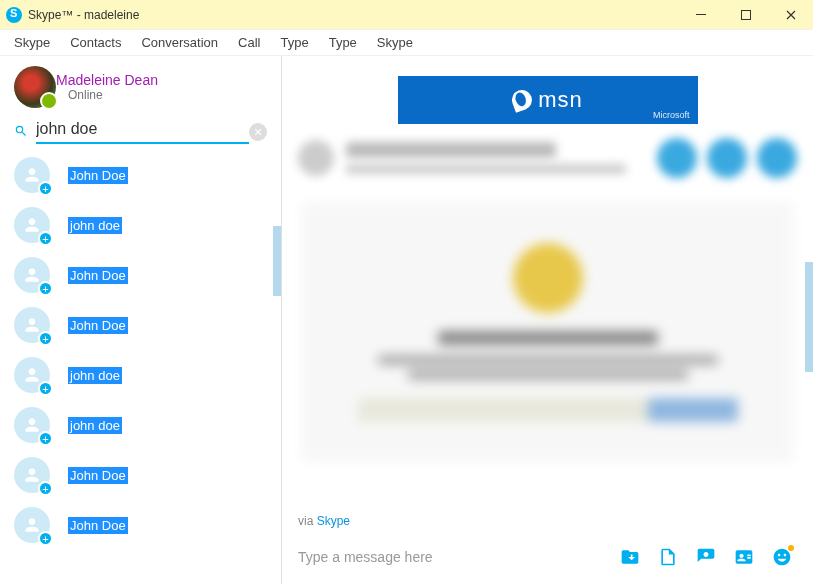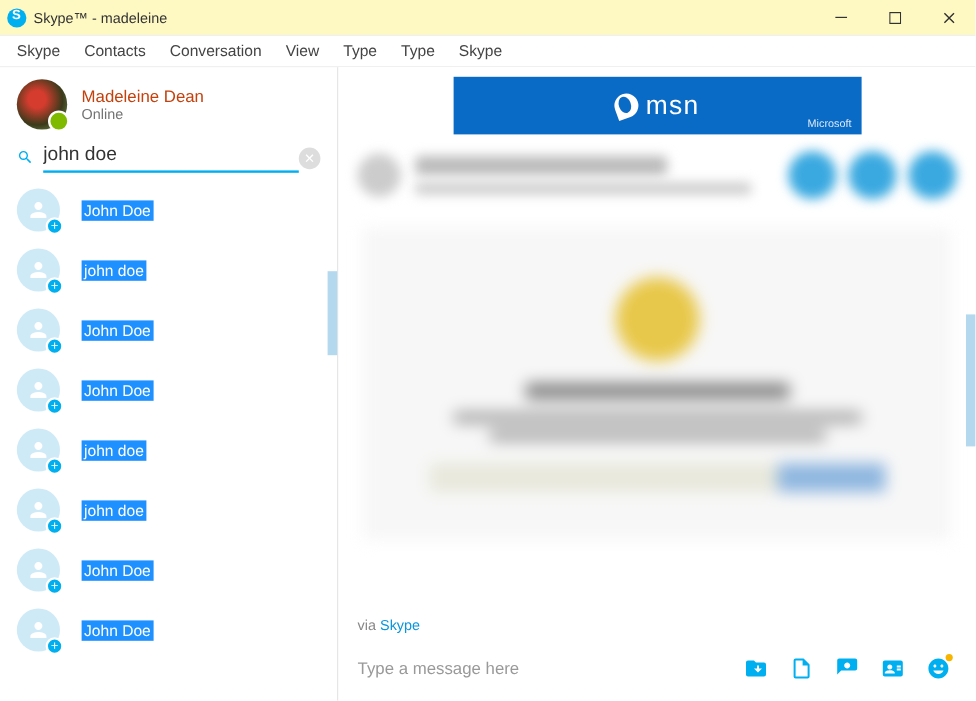--- a/index.html
+++ b/index.html
@@ -10,37 +10,37 @@
   .titlebar .title { font-size: 12px; color: #333; }
   .winbtns { margin-left: auto; display: flex; }
   .winbtn { width: 45px; height: 30px; display: flex; align-items: center; justify-content: center; font-size: 13px; color: #333; }
   .menubar { height: 26px; display: flex; align-items: center; padding: 0 4px; font-size: 13px; color: #444; border-bottom: 1px solid #f0f0f0; }
   .menubar .mitem { padding: 3px 10px; cursor: default; }
   .main { display: flex; height: calc(584px - 30px - 26px); }
   .sidebar { width: 282px; border-right: 1px solid #e0e0e0; display:flex; flex-direction:column; position:relative; }
   .profile { display:flex; align-items:center; padding: 10px 14px 8px 14px; }
   .avatar { width: 42px; height: 42px; border-radius: 50%; background: radial-gradient(circle at 40% 40%, #d63c2e 20%, #3a3a1a 60%, #7fa55a 100%); position:relative; flex-shrink:0; }
   .avatar::after { content:""; position:absolute; right:-2px; bottom:-2px; width:14px; height:14px; background:#7fba00; border:2px solid #fff; border-radius:50%; }
-  .profile .pname { font-size: 14px; color:#c2410c; margin-left:12px; }
+  .profile .pname { font-size: 14px; color:#a21caf; }
   .profile .pstatus { font-size:12px; color:#737373; margin-left:12px; }
   .profile .ptext { display:flex; flex-direction:column; }
   .searchrow { display:flex; align-items:center; padding: 4px 14px 6px 14px; position:relative; }
   .searchrow .sicon { color:#00aff0; font-size:14px; margin-right:8px; }
   .searchrow input { border:none; outline:none; font-size:16px; color:#333; flex:1; border-bottom:2px solid #00aff0; padding-bottom:4px; background:transparent; }
   .searchrow .clearbtn { width:18px; height:18px; border-radius:50%; background:#ddd; color:#fff; font-size:11px; display:flex; align-items:center; justify-content:center; cursor:pointer; }
   @keyframes blink { 50% { opacity:0; } }
   .results { flex:1; overflow:hidden; position:relative; }
   .contact { display:flex; align-items:center; padding:8px 14px; height:50px; cursor:pointer; }
   .cavatar { width:36px; height:36px; border-radius:50%; background:#cfeaf7; position:relative; flex-shrink:0; display:flex; align-items:center; justify-content:center; }
   .cavatar svg { width:20px; height:20px; fill:#fff; }
   .cavatar .addbadge { position:absolute; right:-3px; bottom:-3px; width:15px; height:15px; border-radius:50%; background:#00aff0; color:#fff; font-size:11px; display:flex; align-items:center; justify-content:center; border:2px solid #fff; }
   .cname { margin-left:18px; font-size:13px; background:#1e90ff; color:#fff; padding:1px 2px; }
   .sidethumb { position:absolute; right:0; top:170px; width:8px; height:70px; background:#b4d9ee; }
   .content { flex:1; display:flex; flex-direction:column; position:relative; background:#fff; }
-  .banner { margin: 8px auto 6px auto; width:340px; height:48px; background:#0a6bc7; color:#fff; display:flex; align-items:center; justify-content:center; position:relative; }
+  .banner { margin: 20px auto 6px auto; width:300px; height:48px; background:#0a6bc7; color:#fff; display:flex; align-items:center; justify-content:center; position:relative; }
   .banner .msnlabel { font-size:22px; font-weight:300; letter-spacing:1px; display:flex; align-items:center; }
   .banner .butterfly { width:20px; height:20px; margin-right:6px; background:#fff; border-radius:50% 50% 50% 0; transform:rotate(-20deg); position:relative; }
   .banner .butterfly::after { content:""; position:absolute; left:4px; top:2px; width:10px; height:14px; background:#0a6bc7; border-radius:50%; }
   .banner .mscorp { position:absolute; right:8px; bottom:4px; font-size:9px; color:#dce9f6; }
   .blurzone { flex:1; position:relative; margin:0 10px 0 10px; }
   .blurheader { display:flex; align-items:center; padding:8px 6px; }
   .blurheader .bavatar { width:36px; height:36px; border-radius:50%; background:#ccc; filter:blur(5px); }
   .blurheader .btitle { margin-left:12px; }
   .blurheader .bline1 { width:210px; height:16px; background:#bbb; border-radius:4px; filter:blur(5px); margin-bottom:6px; }
   .blurheader .bline2 { width:280px; height:10px; background:#ccc; border-radius:3px; filter:blur(5px); }
@@ -88,21 +88,21 @@
           <path d="M1 1 L9 9 M9 1 L1 9" stroke="#333" stroke-width="1.2"></path>
         </svg>
     </div>
   </div>
 </div>
 
 <div class="menubar">
   <div class="mitem">Skype</div>
   <div class="mitem">Contacts</div>
   <div class="mitem">Conversation</div>
-  <div class="mitem">View</div>
+  <div class="mitem">Call</div>
   <div class="mitem">Type</div>
   <div class="mitem">Type</div>
   <div class="mitem">Skype</div>
 </div>
 
 <div class="main">
 
   <div class="sidebar">
     <div class="profile">
       <div class="avatar"></div>

